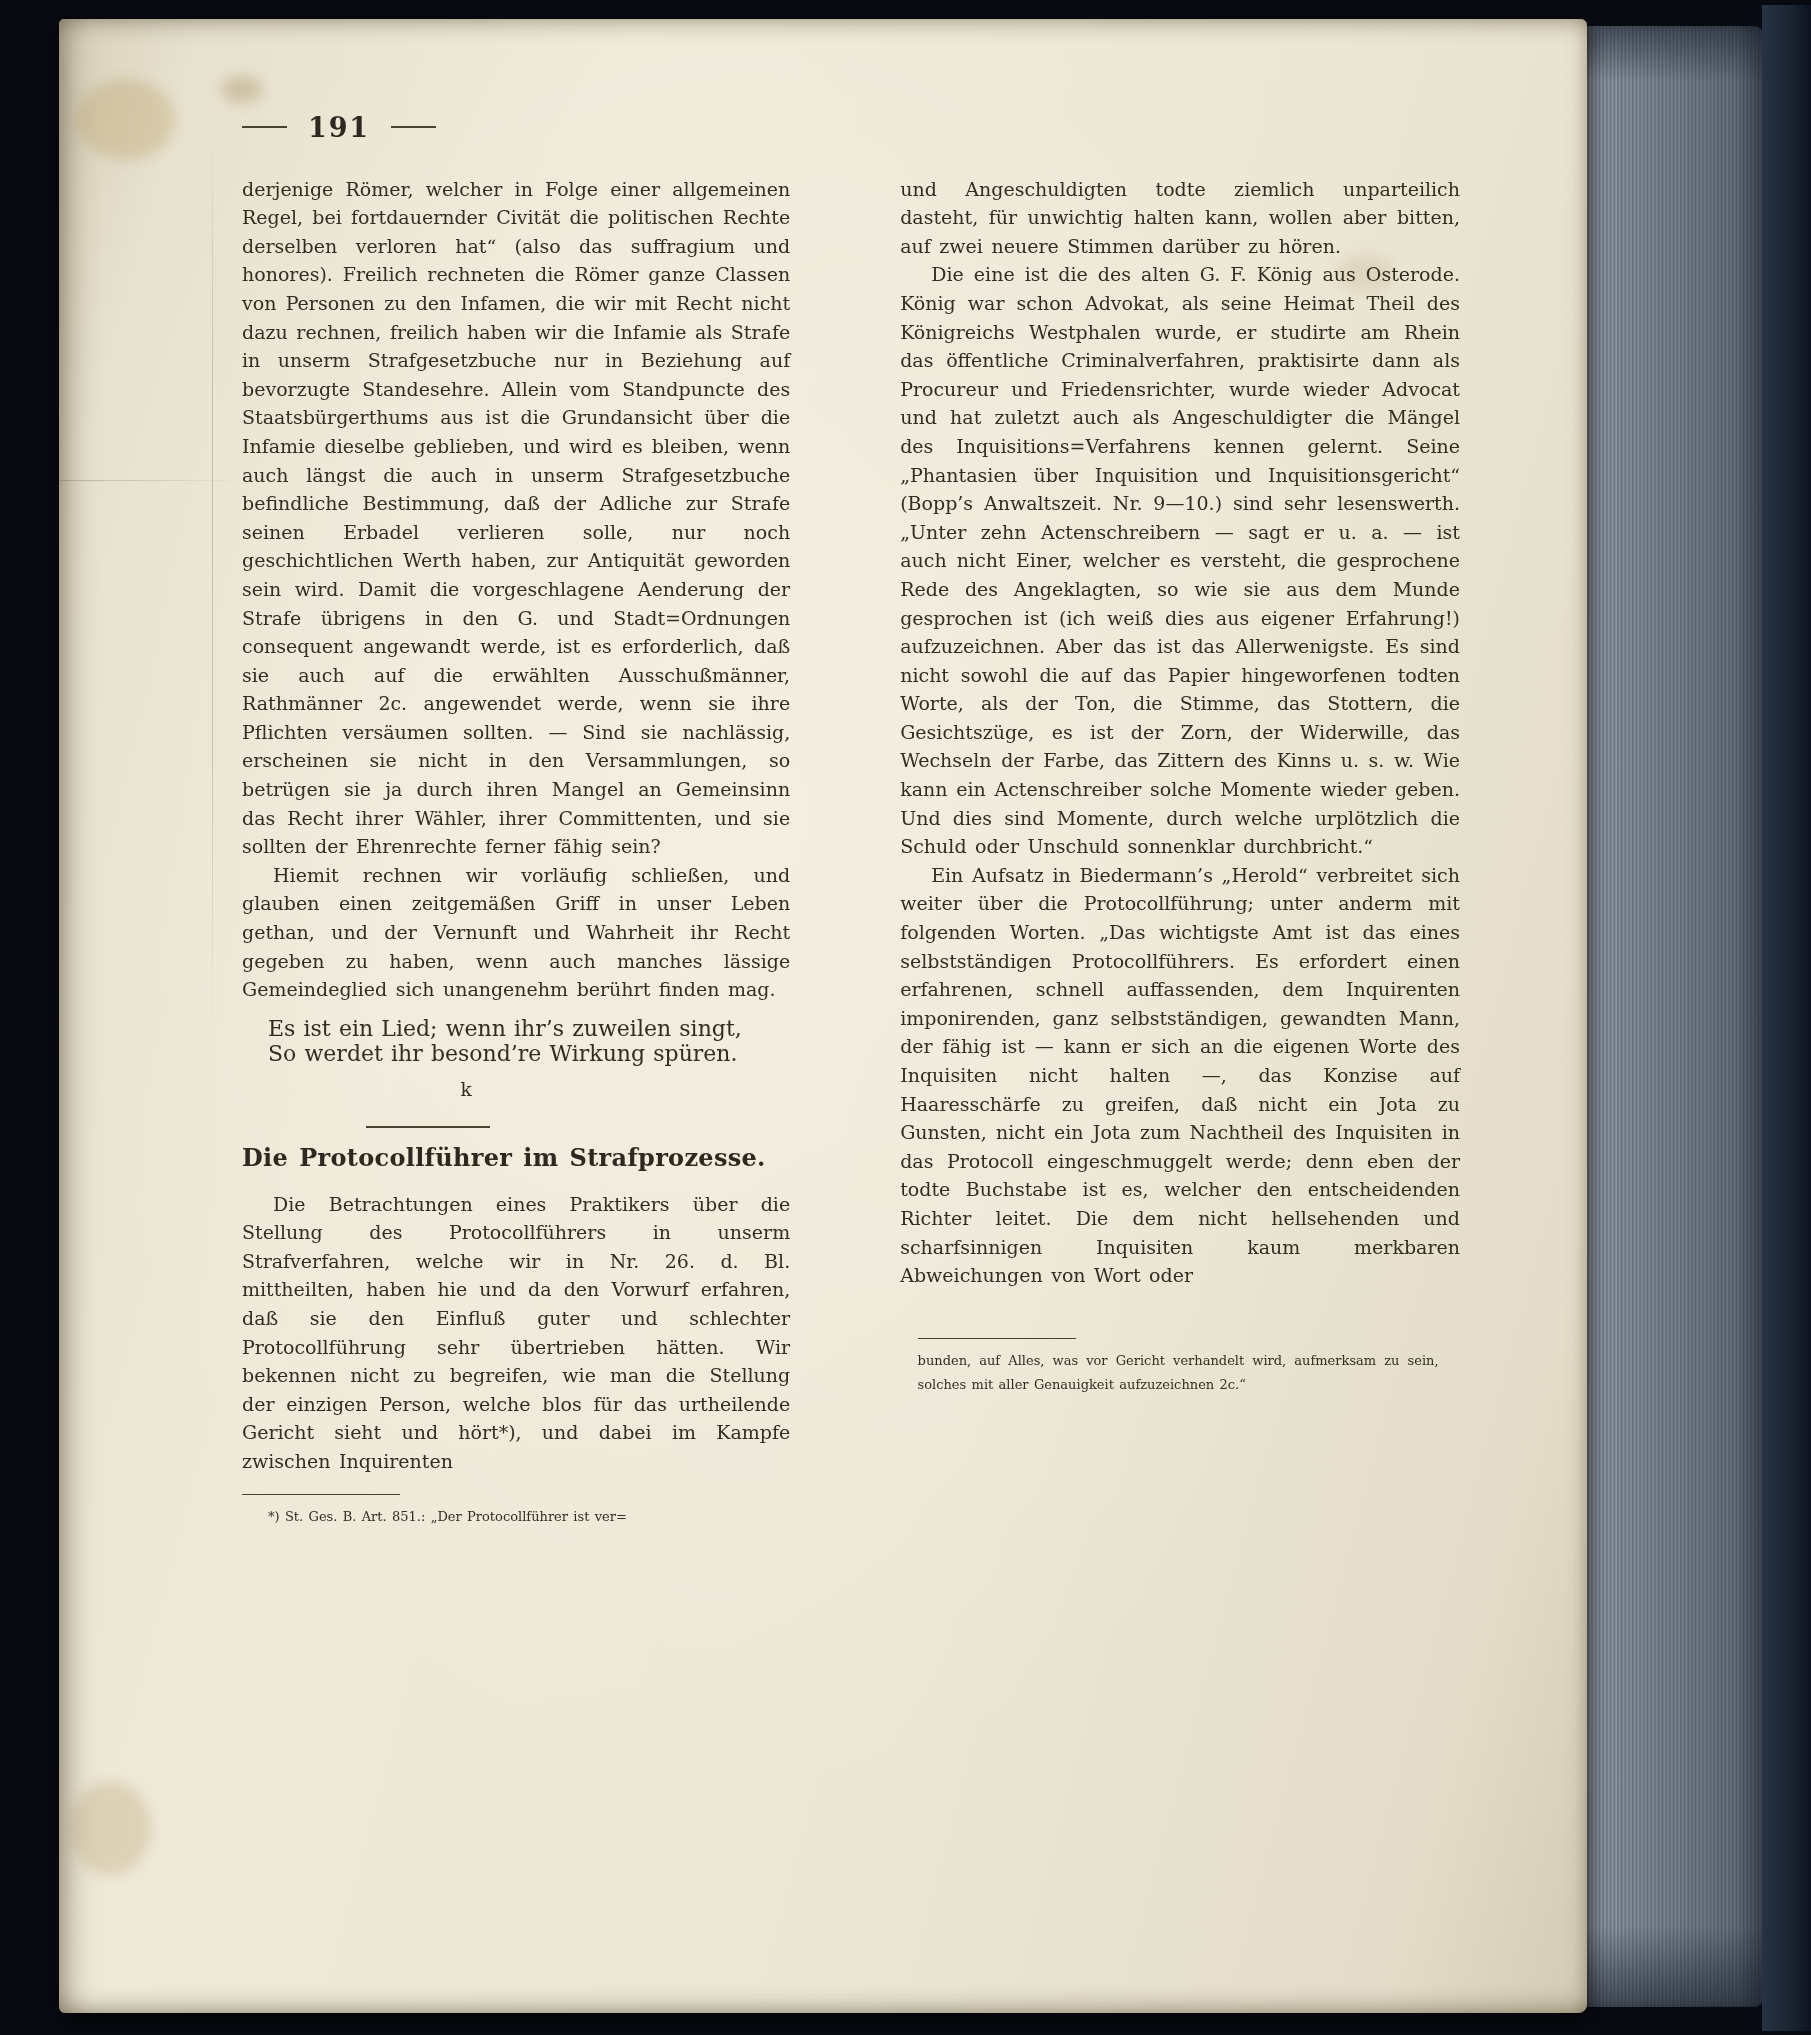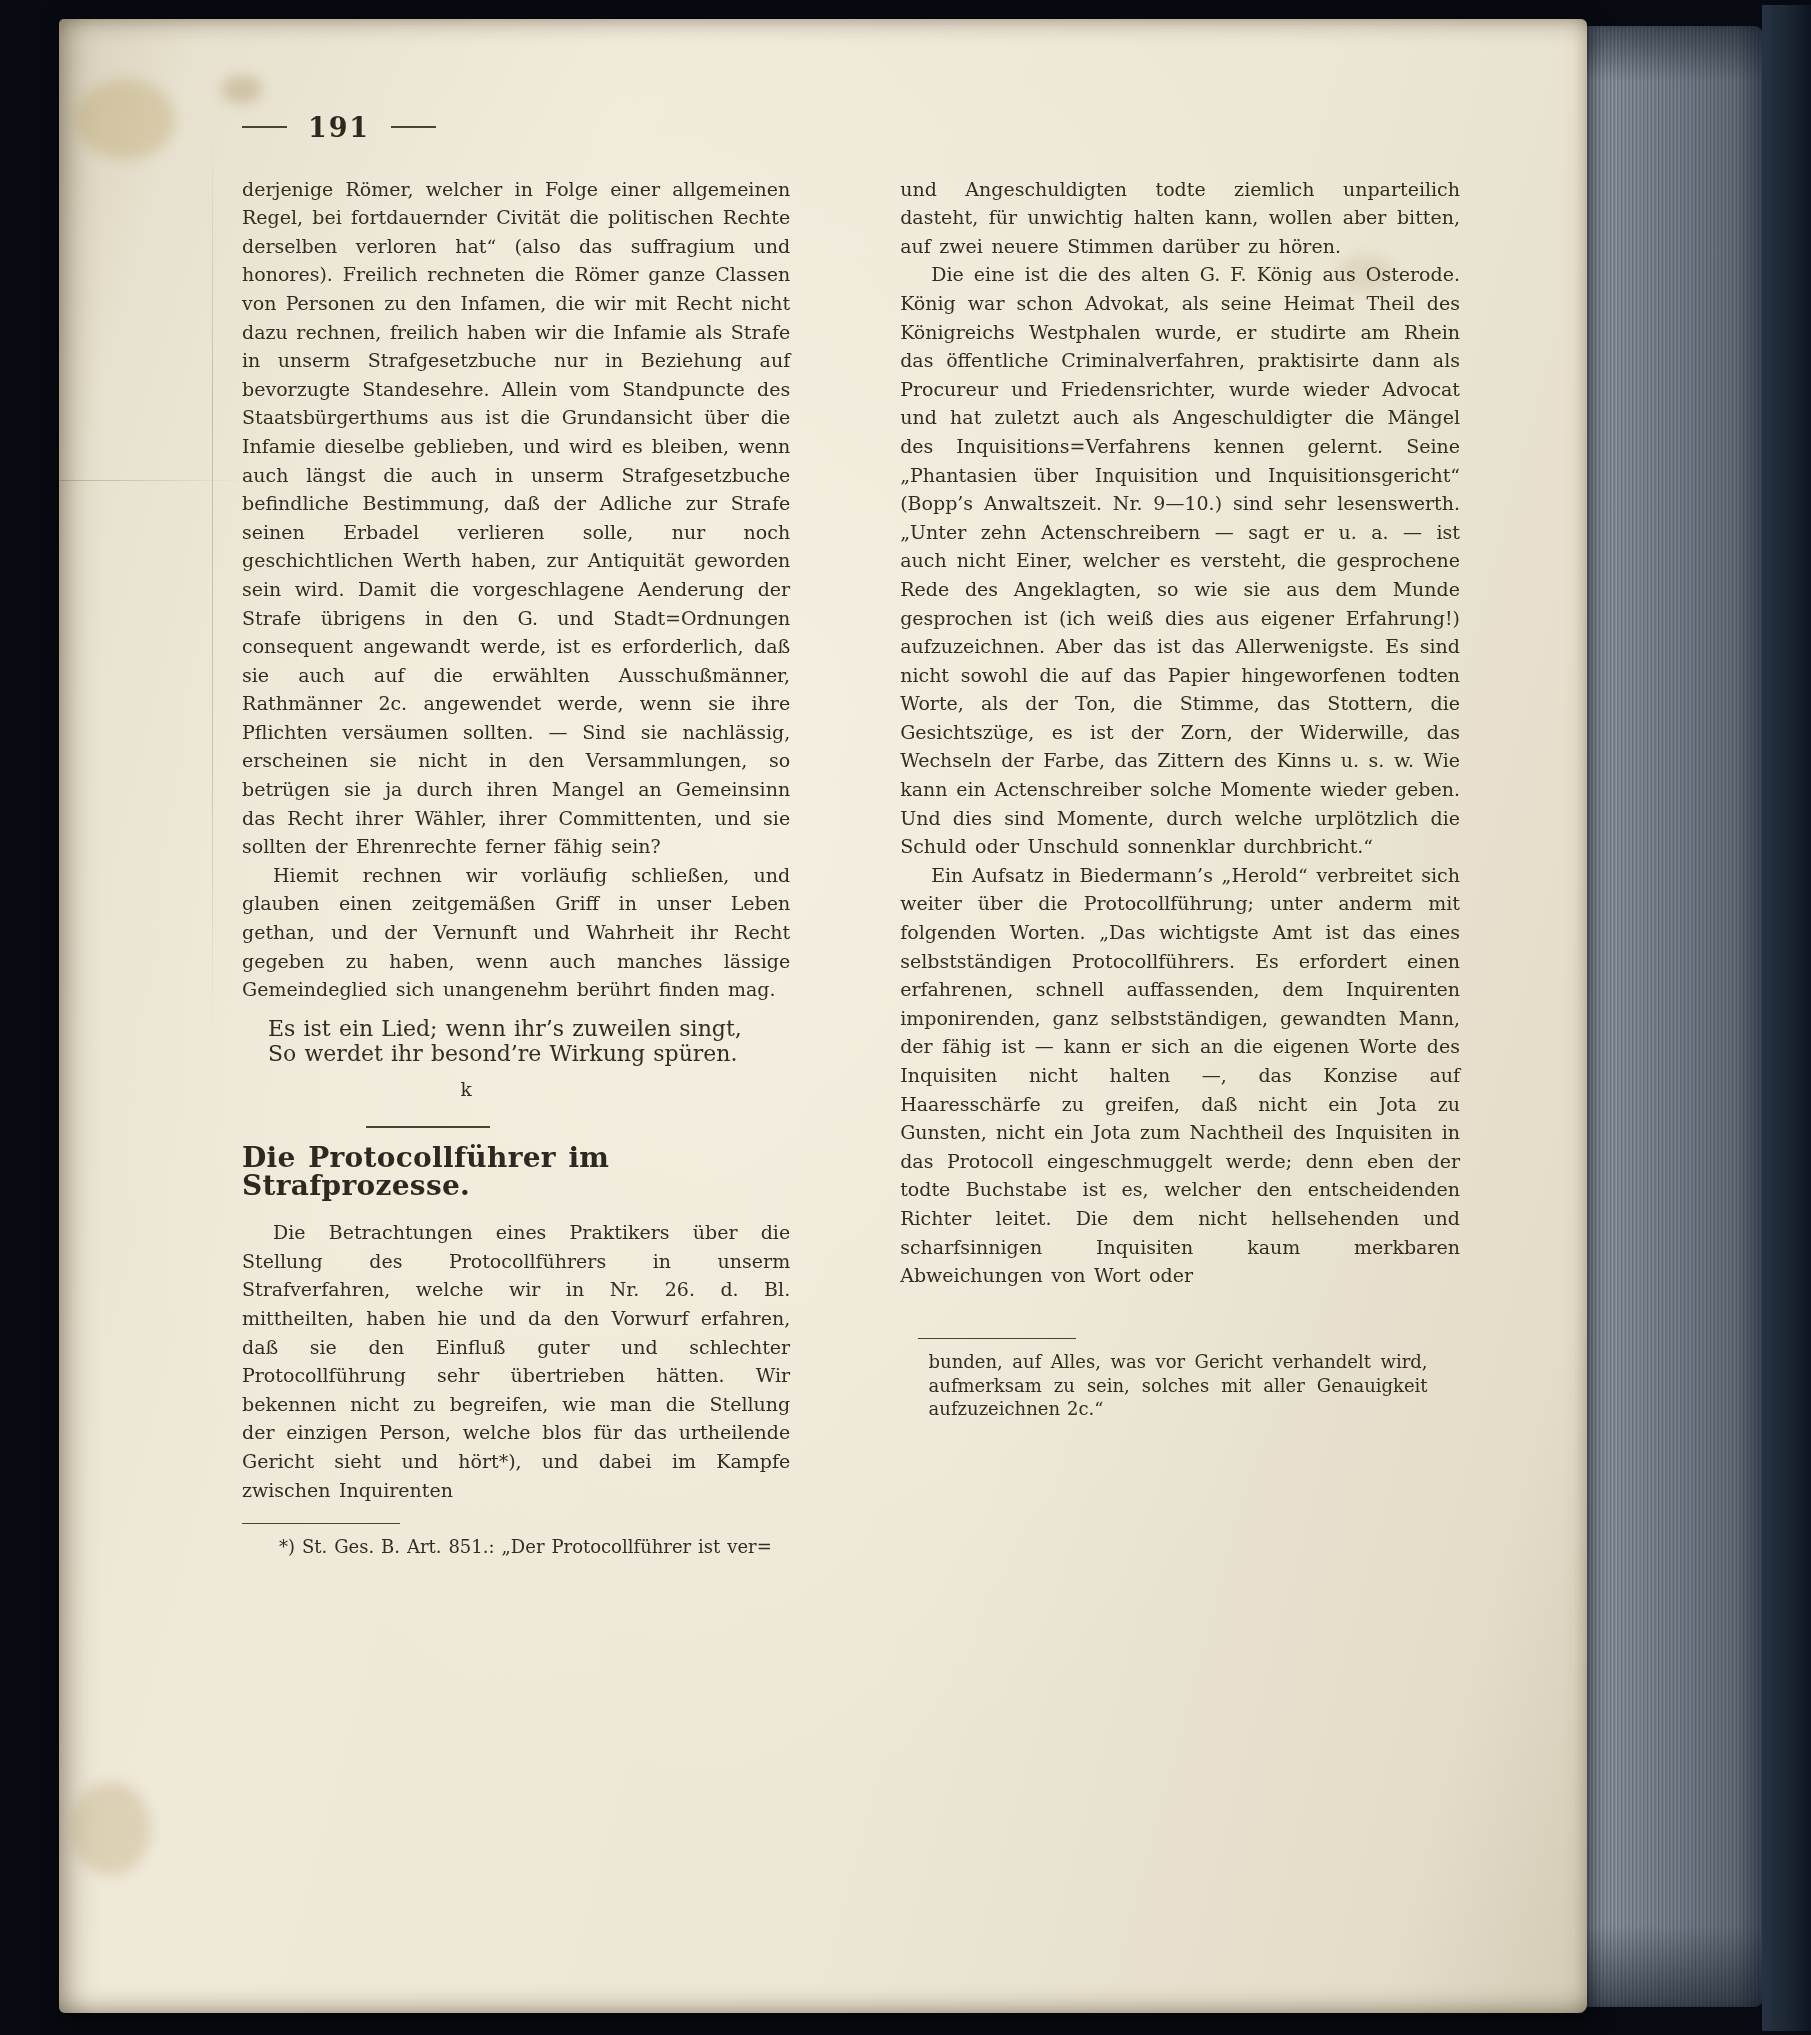--- a/index.html
+++ b/index.html
@@ -68,25 +68,25 @@
   .col{width:565px;font-size:19px;line-height:28.6px;text-align:justify;word-spacing:2.5px;}
   .col-right{width:577px;}
 
   .para{margin:0;text-indent:31px;}
   .noindent{text-indent:0;}
 
   .poem{margin:12.4px 0 2.5px 26px;font-size:22px;line-height:25px;text-align:left;word-spacing:1.2px;}
   .signature{margin:10px 0 0 0;text-align:center;font-size:18.6px;transform:translateX(-50px);}
   .article-rule{width:124px;height:1.9px;background:#4a4332;margin:21px 0 7.4px 124px;}
 
-  .article-heading{font-size:28px;font-weight:bold;margin:16px 0 17.4px 0;text-align:left;letter-spacing:0.3px;color:#2e2920;}
+  .article-heading{font-size:24px;font-weight:bold;margin:16px 0 17.4px 0;text-align:left;letter-spacing:0.3px;color:#2e2920;}
 
   .footnote-block{margin-top:18.6px;}
   .footnote-rule{width:158px;height:1.2px;background:#4a4332;margin-bottom:10px;}
-  .footnote-text{margin:11px;font-size:18px;line-height:23.6px;text-align:justify;word-spacing:1.2px;}
+  .footnote-text{margin:0;font-size:13px;line-height:23.6px;text-align:justify;word-spacing:1.2px;}
   .footnote-text.indent{text-indent:26px;}
   .col-right .footnote-block{margin-top:48px;margin-left:17.4px;width:521px;}
 </style>
 </head>
 <body>
 
 <div class="scene">
 
   <div class="page-stack"></div>
   <div class="cover-right"></div>

